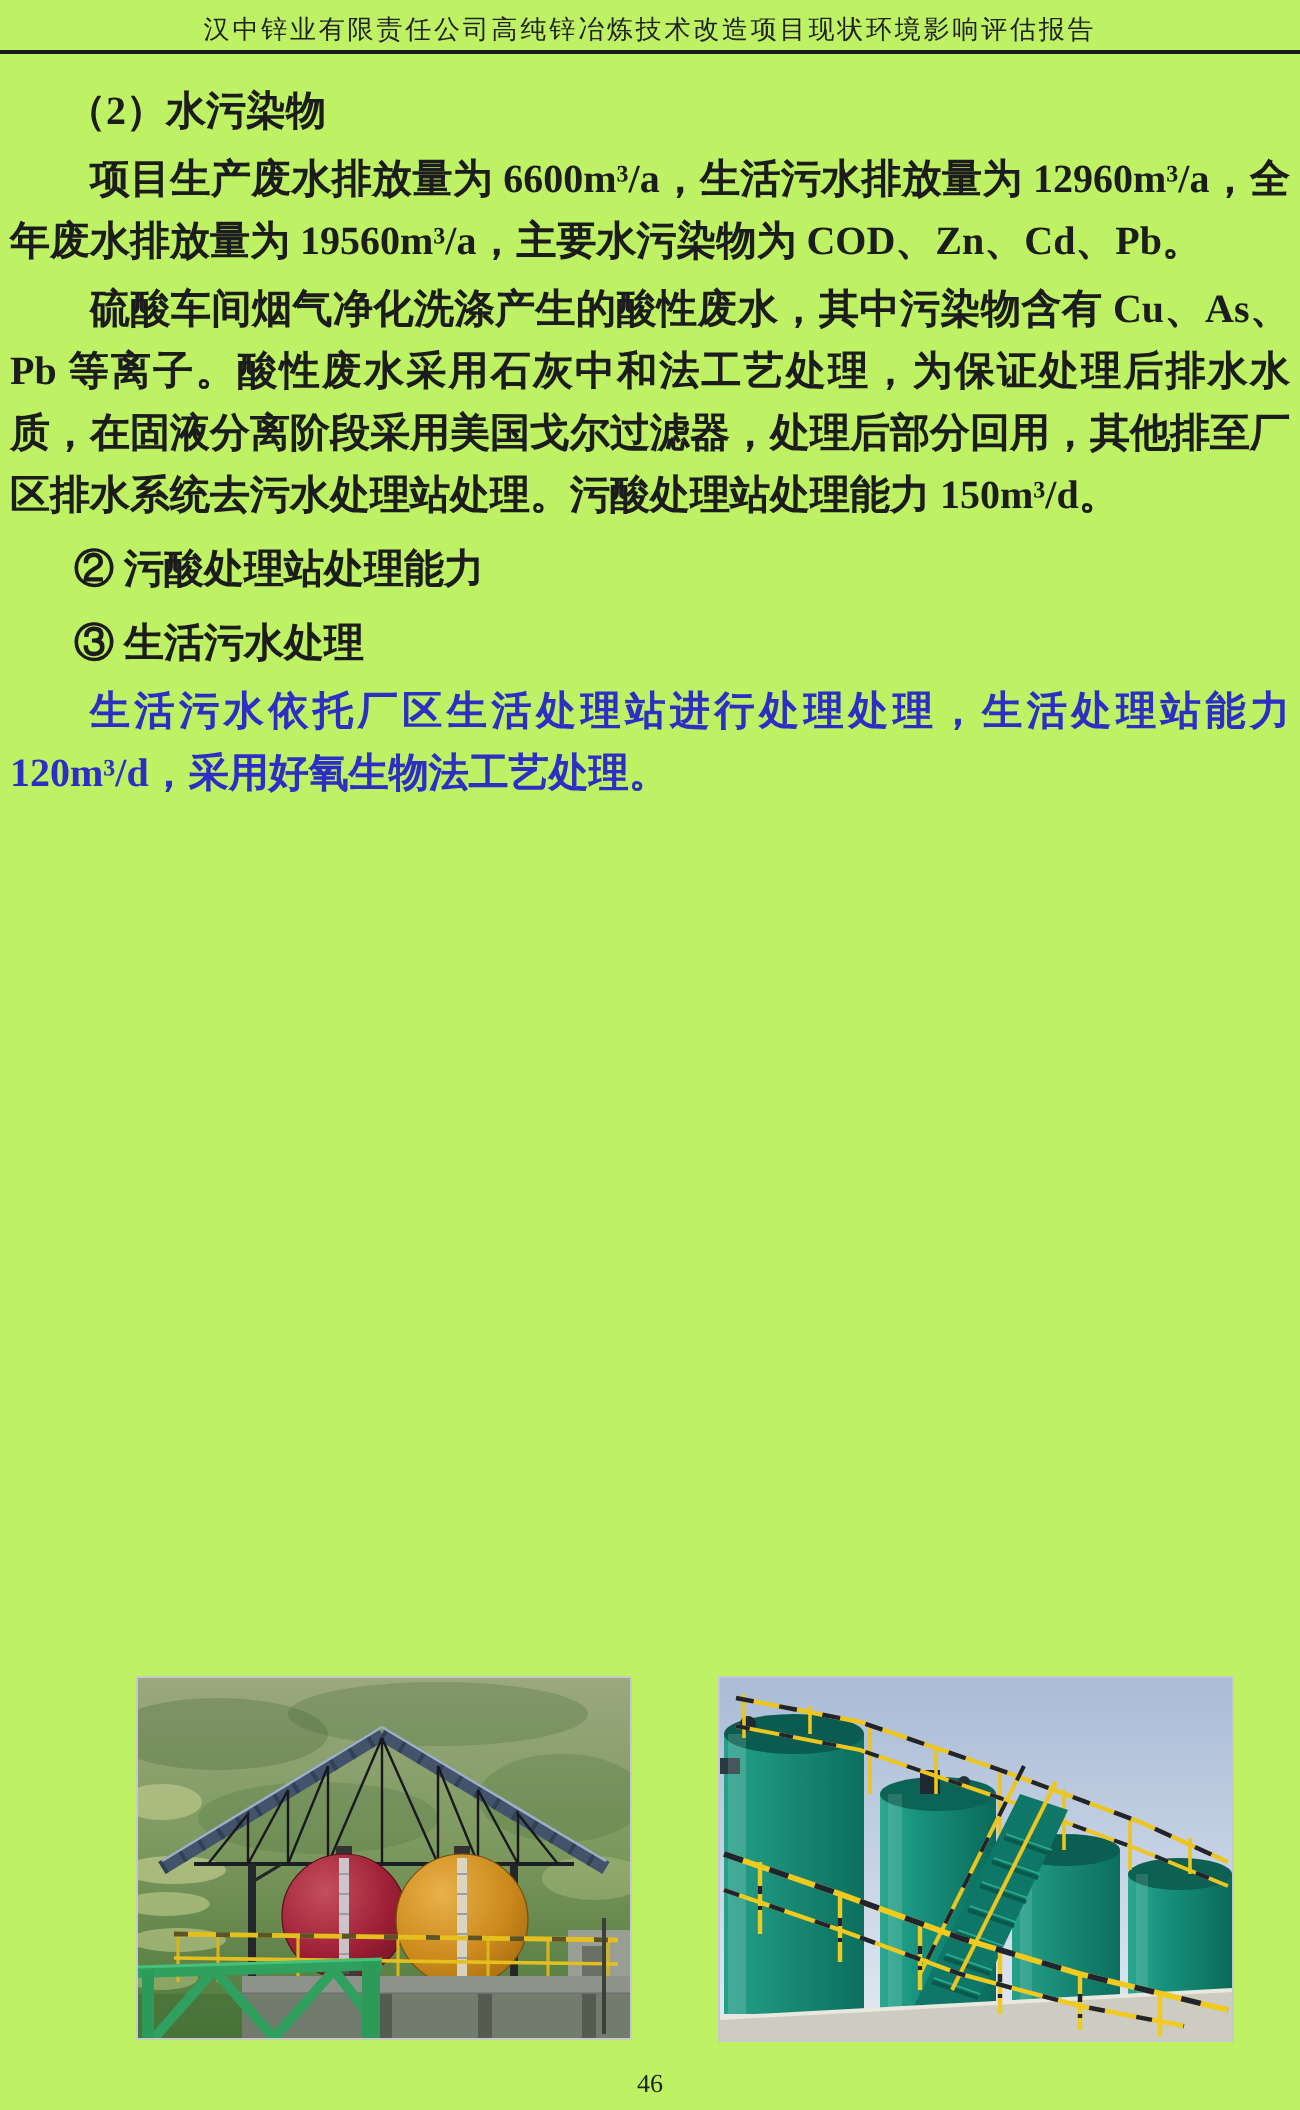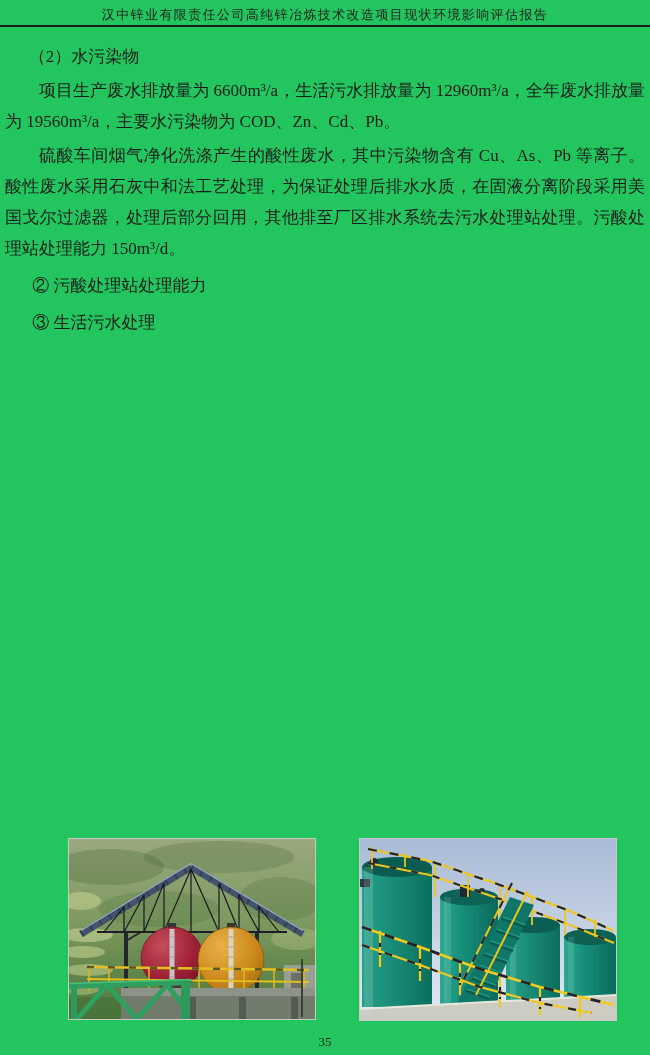--- a/index.html
+++ b/index.html
@@ -1,25 +1,25 @@
 <!DOCTYPE html>
 <html><head>
 <meta charset="utf-8">
 <style>
   html,body { margin:0; padding:0; background:#ffffff; }
   body { width:650px; height:1055px; overflow:hidden;
          font-family:"Liberation Serif","DejaVu Serif",serif; color:#1c1c1c; }
-  .page { position:relative; width:650px; height:1055px; background:#22c55e; }
+  .page { position:relative; width:650px; height:1055px; background:#bef264; }
 
   .hdr-title { padding-top:7px; font-size:13px; line-height:15px; letter-spacing:1.4px;
                text-align:center; color:#222; white-space:nowrap; }
   .hdr-rule { border:0; border-top:2px solid #1a1a1a; margin:3px 0 0 0; }
 
   .content { box-sizing:border-box; height:806px; padding:14px 5px 0 5px;
-             font-size:17px; line-height:31px; text-align:justify; overflow:hidden; }
+             font-size:20px; line-height:31px; text-align:justify; overflow:hidden;font-weight:bold; }
   .para { margin:3px 0 0 0; text-indent:2em; }
   .para:first-child { margin-top:0; }
   .gap { margin-top:6px; }
   .h-sub { text-indent:1.4em; }
   .h-num { text-indent:1.6em; }
   .blue { color:#2e2ec4; }
 
   .photos { display:flex; gap:43px; margin:5px 0 0 68px; }
   .photos svg { display:block; border:1px solid #c9c9c9; background:#fff; }
 
@@ -32,20 +32,21 @@
 
   <div class="hdr-title">汉中锌业有限责任公司高纯锌冶炼技术改造项目现状环境影响评估报告</div>
   <hr class="hdr-rule">
 
   <div class="content">
     <p class="para h-sub">（2）水污染物</p>
     <p class="para">项目生产废水排放量为 6600m³/a，生活污水排放量为 12960m³/a，全年废水排放量为 19560m³/a，主要水污染物为 COD、Zn、Cd、Pb。</p>
     <p class="para">硫酸车间烟气净化洗涤产生的酸性废水，其中污染物含有 Cu、As、Pb 等离子。酸性废水采用石灰中和法工艺处理，为保证处理后排水水质，在固液分离阶段采用美国戈尔过滤器，处理后部分回用，其他排至厂区排水系统去污水处理站处理。污酸处理站处理能力 150m³/d。</p>
     <p class="para h-num gap">② 污酸处理站处理能力</p>
     <p class="para h-num gap">③ 生活污水处理</p>
+    <p class="para blue">生活污水依托厂区生活处理站进行处理处理，生活处理站能力120m³/d，采用好氧生物法工艺处理。</p>
   </div>
 
   <div class="photos">
 
     <svg width="246" height="180" viewBox="0 0 246 180">
       <defs>
         <linearGradient id="hillL" x1="0" y1="0" x2="0" y2="1">
           <stop offset="0" stop-color="#9aa87e"></stop>
             <stop offset="0.45" stop-color="#7e9a60"></stop>
           <stop offset="0.75" stop-color="#61854a"></stop>
@@ -177,15 +178,15 @@
       <path d="M20,92 V128 M60,108 V142 M100,122 V156 M140,136 V168 M180,148 V176 M220,158 V179" stroke="#f0ca1e" stroke-width="2.2"></path>
       <path d="M20,104 V116 M60,120 V132 M100,134 V146 M140,148 V160 M180,158 V170" stroke="#1f2430" stroke-width="2.2" stroke-dasharray="4 6"></path>
       <polyline points="2,88 60,108 120,130 180,148 254,166" fill="none" stroke="#f0ca1e" stroke-width="2.8"></polyline>
       <polyline points="2,88 60,108 120,130 180,148 254,166" fill="none" stroke="#1f2430" stroke-width="2.8" stroke-dasharray="10 14"></polyline>
       <polyline points="2,106 60,126 120,148 180,164 232,174" fill="none" stroke="#f0ca1e" stroke-width="2.2"></polyline>
       <polyline points="2,106 60,126 120,148 180,164 232,174" fill="none" stroke="#1f2430" stroke-width="2.2" stroke-dasharray="8 16"></polyline>
     </svg>
 
   </div>
 
-  <div class="page-num">35</div>
+  <div class="page-num">46</div>
 
 </div>
 
 </body></html>

